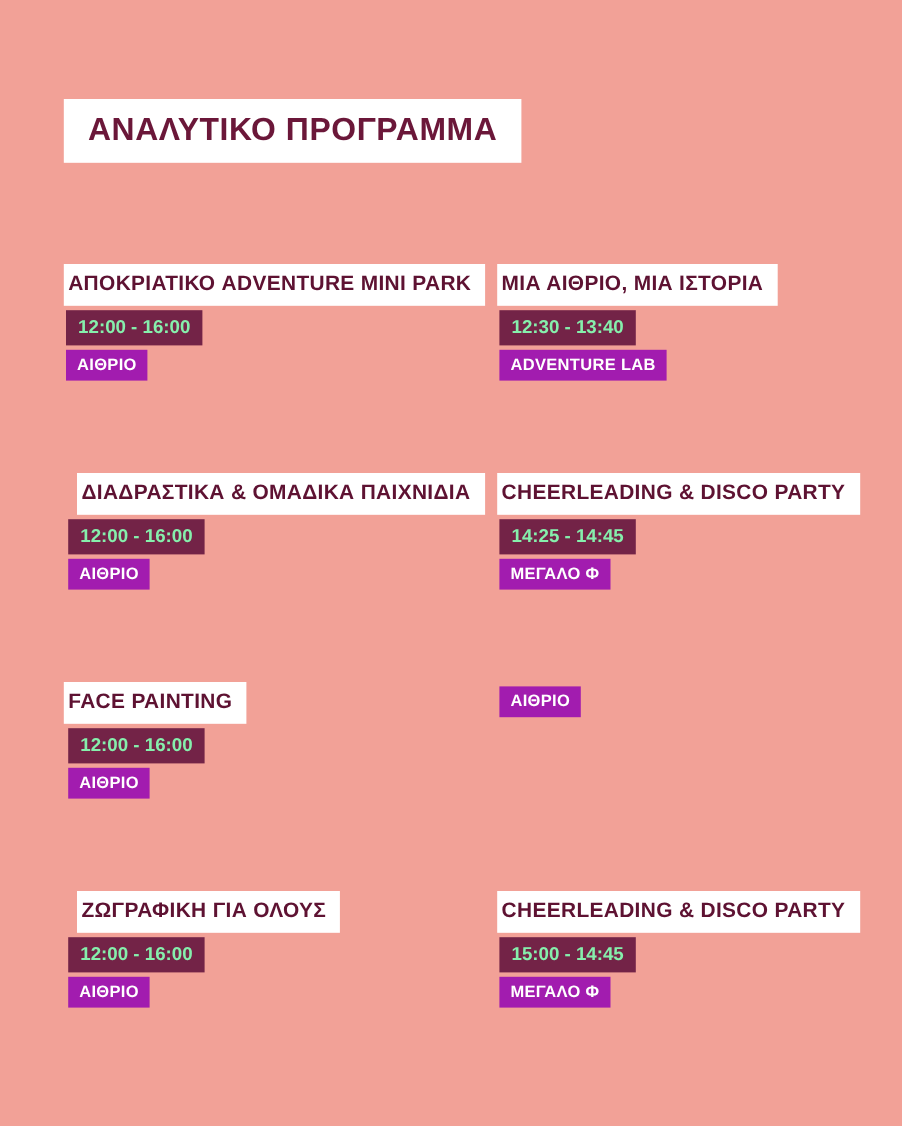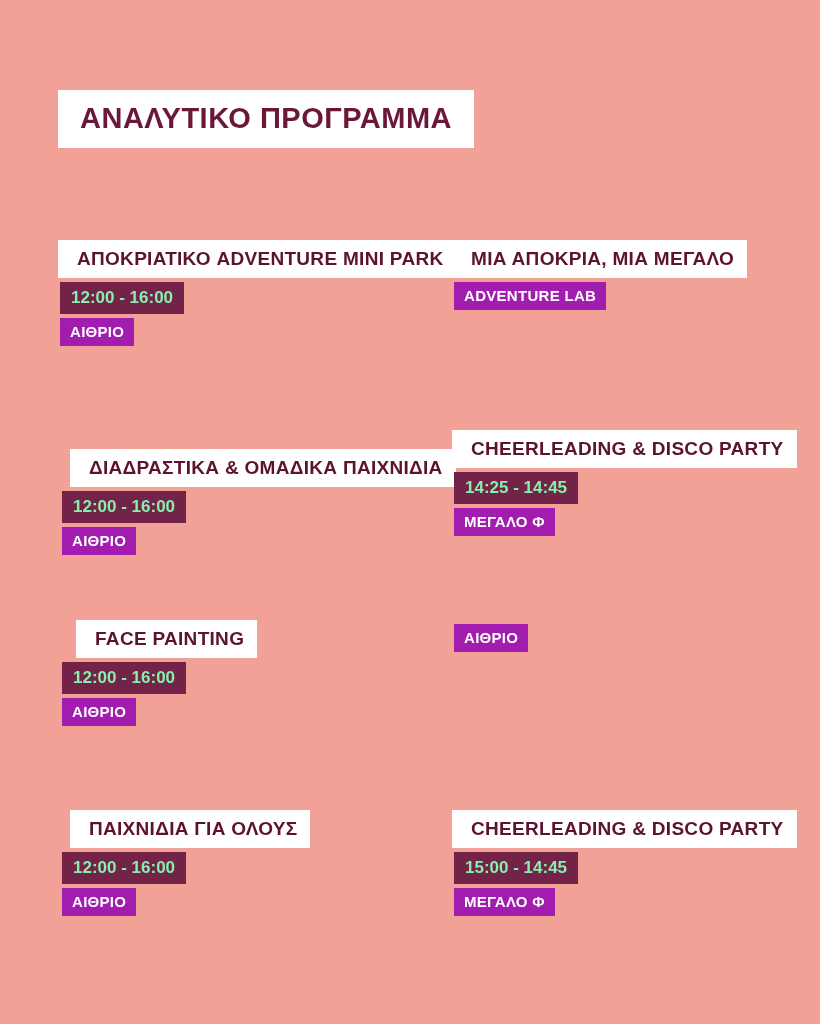--- a/index.html
+++ b/index.html
@@ -57,21 +57,21 @@
     flex-direction: column;
     align-items: flex-start;
   }
   .s-title {
     display: inline-block;
     background: #ffffff;
     color: #5e1232;
     font-size: 19px;
     font-weight: bold;
     letter-spacing: 0.3px;
-    padding: 9px 13px 10px 19px;
+    padding: 9px 13px 10px 4px;
     line-height: 1;
     white-space: nowrap;
   }
   .s-time {
     display: inline-block;
     background: #732347;
     color: #86efac;
     font-size: 17px;
     font-weight: bold;
     padding: 7px 11px 8px 11px;
@@ -92,22 +92,22 @@
     margin-left: 2px;
     white-space: nowrap;
     letter-spacing: 0.3px;
   }
   
   .col-right .session {
     margin-left: 0px;
   }
   
   .indent-1 .s-title { margin-left: 0px; }
-  .indent-2 .s-title { margin-left: 12px; margin-top: 19px; }
-  .indent-3 .s-title { margin-left: 18px; }
+  .indent-2 .s-title { margin-left: 12px; }
+  .indent-3 .s-title { }
   .indent-4 .s-title { margin-left: 12px; }
   .indent-2 .s-time, .indent-2 .s-place { margin-left: 4px; }
   .indent-3 .s-time, .indent-3 .s-place { margin-left: 4px; }
   .indent-4 .s-time, .indent-4 .s-place { margin-left: 4px; }
 </style>
 </head>
 <body>
 
 <div class="page">
 
@@ -119,21 +119,22 @@
 
     <div class="cell col-left">
       <div class="session indent-1">
         <div class="s-title">ΑΠΟΚΡΙΑΤΙΚΟ ADVENTURE MINI PARK</div>
         <div class="s-time">12:00 - 16:00</div>
         <div class="s-place">ΑΙΘΡΙΟ</div>
       </div>
     </div>
     <div class="cell col-right">
       <div class="session indent-1">
-        <div class="s-title">ΜΙΑ ΑΠΟΚΡΙΑ, ΜΙΑ ΜΕΓΑΛΟ</div>
+        <div class="s-title">ΜΙΑ ΑΙΘΡΙΟ, ΜΙΑ ΙΣΤΟΡΙΑ</div>
+        <div class="s-time">12:30 - 13:40</div>
         <div class="s-place">ADVENTURE LAB</div>
       </div>
     </div>
 
     <div class="cell col-left">
       <div class="session indent-2">
         <div class="s-title">ΔΙΑΔΡΑΣΤΙΚΑ &amp; ΟΜΑΔΙΚΑ ΠΑΙΧΝΙΔΙΑ</div>
         <div class="s-time">12:00 - 16:00</div>
         <div class="s-place">ΑΙΘΡΙΟ</div>
       </div>
@@ -154,21 +155,21 @@
       </div>
     </div>
     <div class="cell col-right">
       <div class="session indent-1">
         <div class="s-place">ΑΙΘΡΙΟ</div>
       </div>
     </div>
 
     <div class="cell col-left">
       <div class="session indent-4">
-        <div class="s-title">ΠΑΙΧΝΙΔΙΑ ΓΙΑ ΟΛΟΥΣ</div>
+        <div class="s-title">ΖΩΓΡΑΦΙΚΗ ΓΙΑ ΟΛΟΥΣ</div>
         <div class="s-time">12:00 - 16:00</div>
         <div class="s-place">ΑΙΘΡΙΟ</div>
       </div>
     </div>
     <div class="cell col-right">
       <div class="session indent-1">
         <div class="s-title">CHEERLEADING &amp; DISCO PARTY</div>
         <div class="s-time">15:00 - 14:45</div>
         <div class="s-place">ΜΕΓΑΛΟ Φ</div>
       </div>

